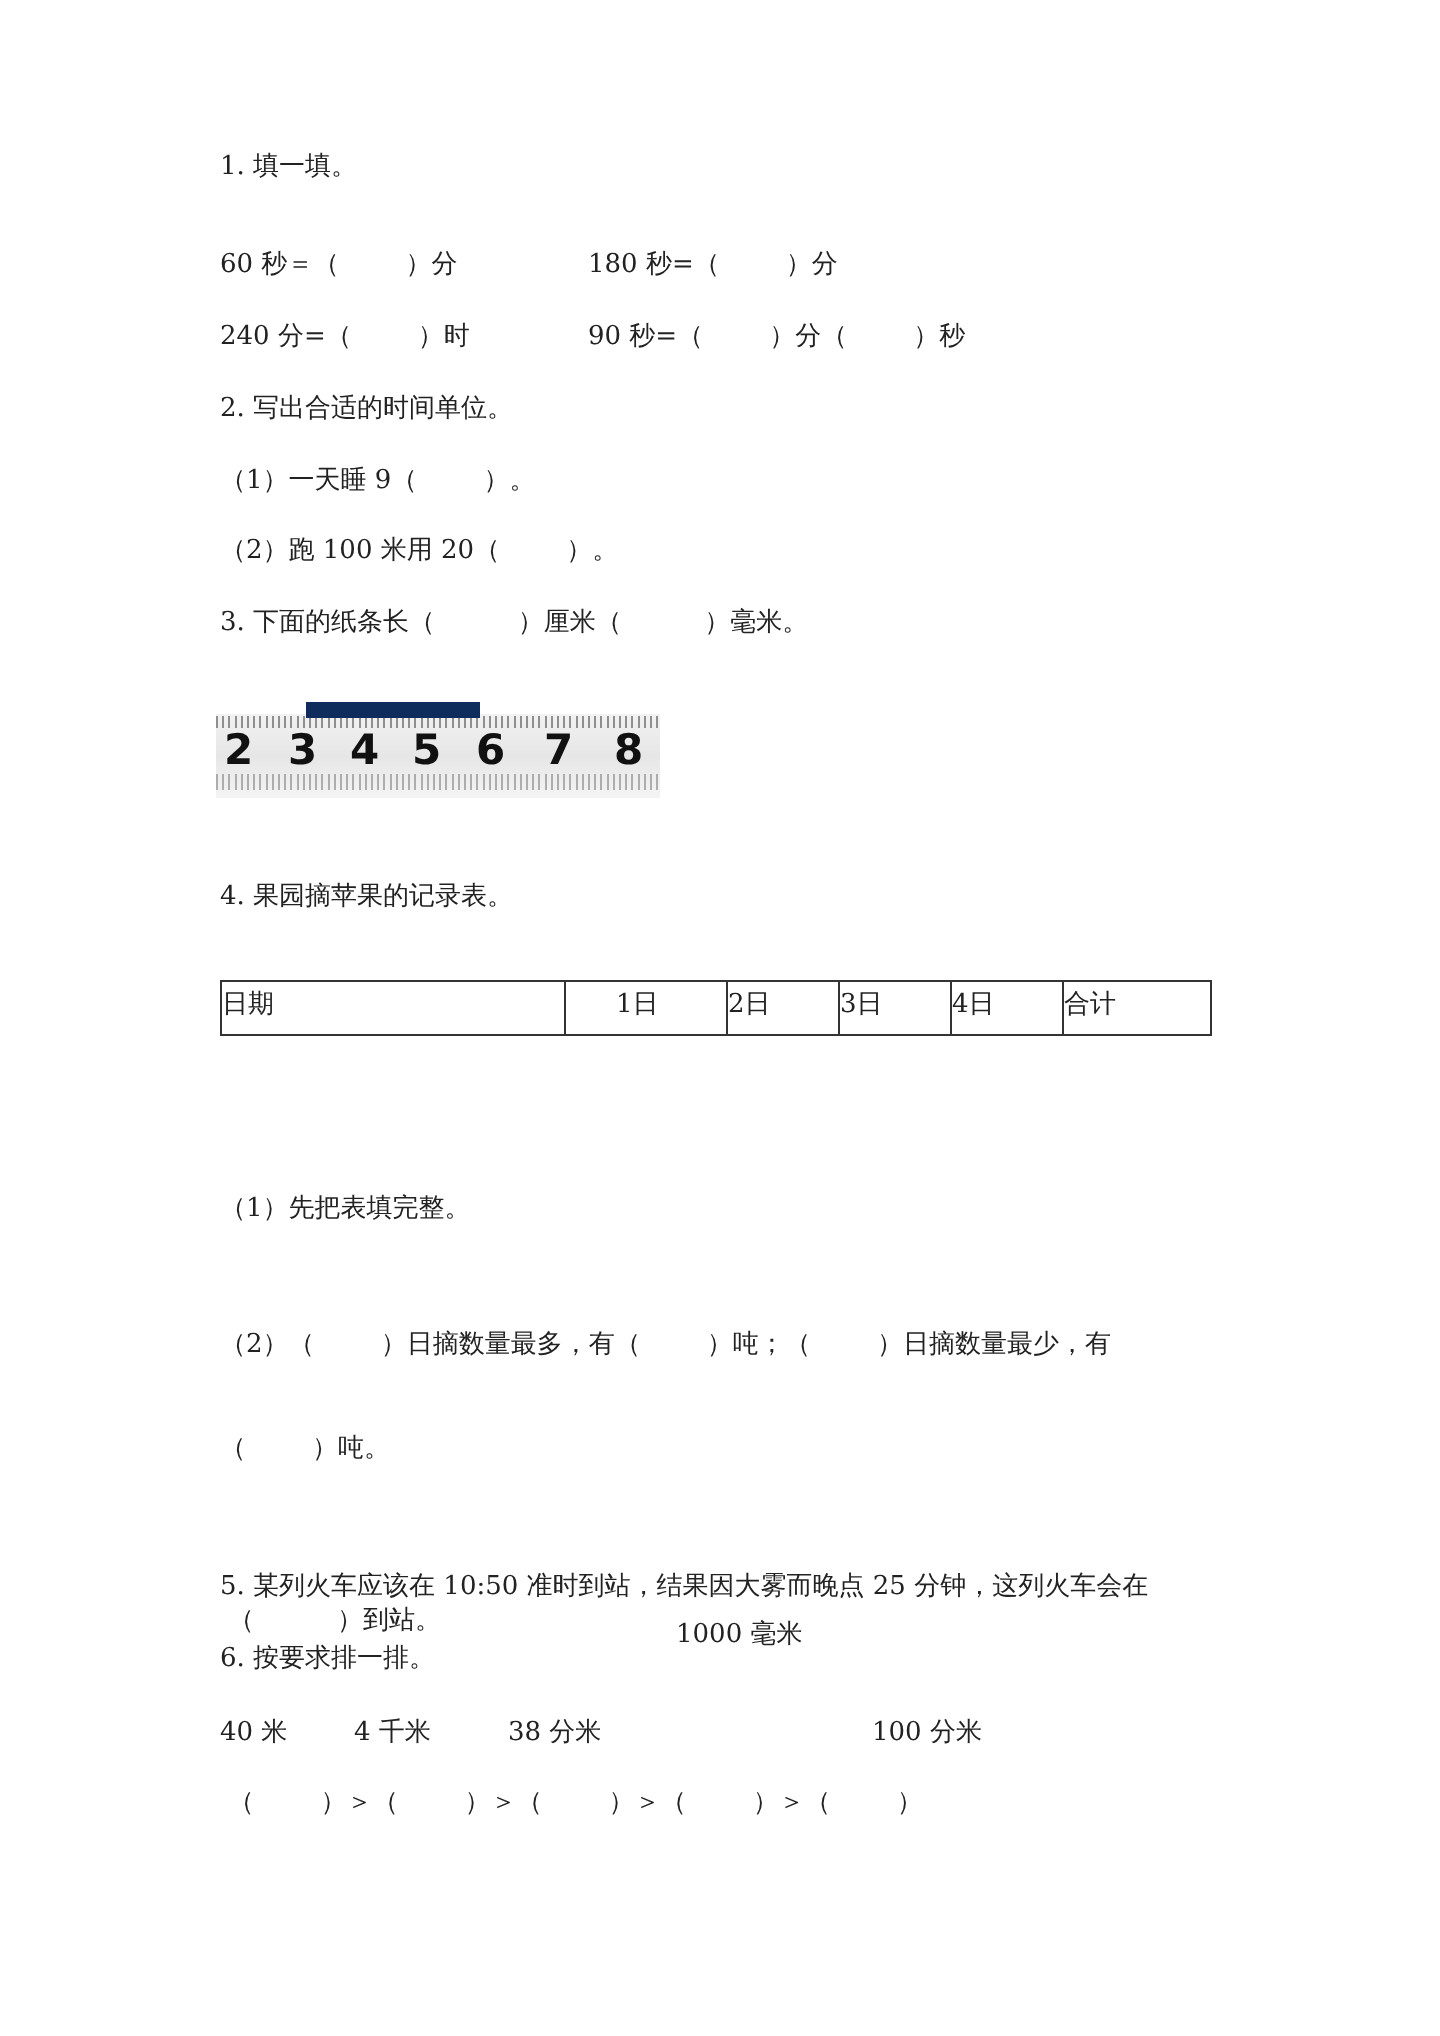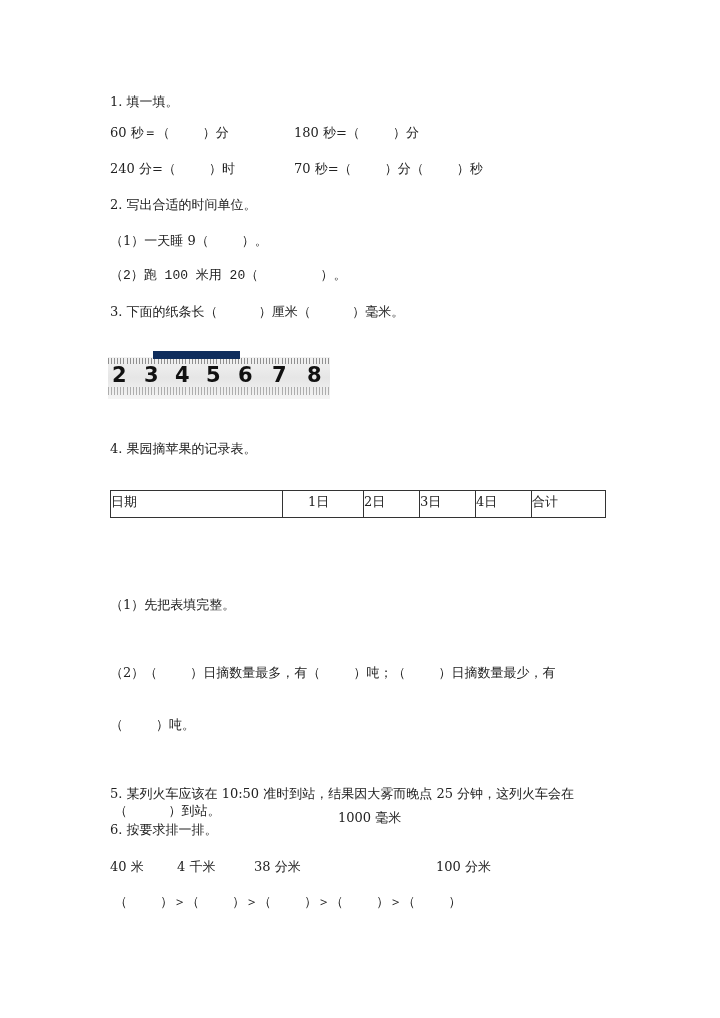--- a/index.html
+++ b/index.html
@@ -19,29 +19,29 @@
          font-size: 21px; color: #111; line-height: 24px; }
   table.rec { position: absolute; left: 110px; top: 490px; border-collapse: collapse;
               font-size: 13px; }
   table.rec td { border: 1.5px solid #333; text-align: left; vertical-align: top; padding: 2px 0 0 0; }
   table.rec tr.r1 td { height: 24px; }
   table.rec tr.r2 td { height: 32px; }
 </style>
 </head>
 <body>
 
-<div class="line" style="top:94px;">1. 填一填。</div>
+<div class="line" style="top:76px;">1. 填一填。</div>
 <div class="line" style="top:125px;">60 秒＝（        ）分</div>
 <div class="line" style="top:125px; left:294px;">180 秒=（        ）分</div>
 <div class="line" style="top:161px;">240 分=（        ）时</div>
-<div class="line" style="top:161px; left:294px;">70 秒=（        ）分（        ）秒</div>
+<div class="line" style="top:161px; left:294px;">90 秒=（        ）分（        ）秒</div>
 
 <div class="line" style="top:197px;">2. 写出合适的时间单位。</div>
 <div class="line" style="top:233px;">（1）一天睡 9（        ）。</div>
-<div class="line" style="top:268px;font-family:Liberation Mono, monospace;">（2）跑 100 米用 20（        ）。</div>
+<div class="line" style="top:268px;">（2）跑 100 米用 20（        ）。</div>
 
 <div class="line" style="top:304px;">3. 下面的纸条长（          ）厘米（          ）毫米。</div>
 
 <div class="ruler">
   <div class="ruler-body"></div>
   <div class="ticks-top"></div>
   <div class="nums">
     <span class="num" style="left:4px;">2</span>
     <span class="num" style="left:36px;">3</span>
     <span class="num" style="left:67px;">4</span>

